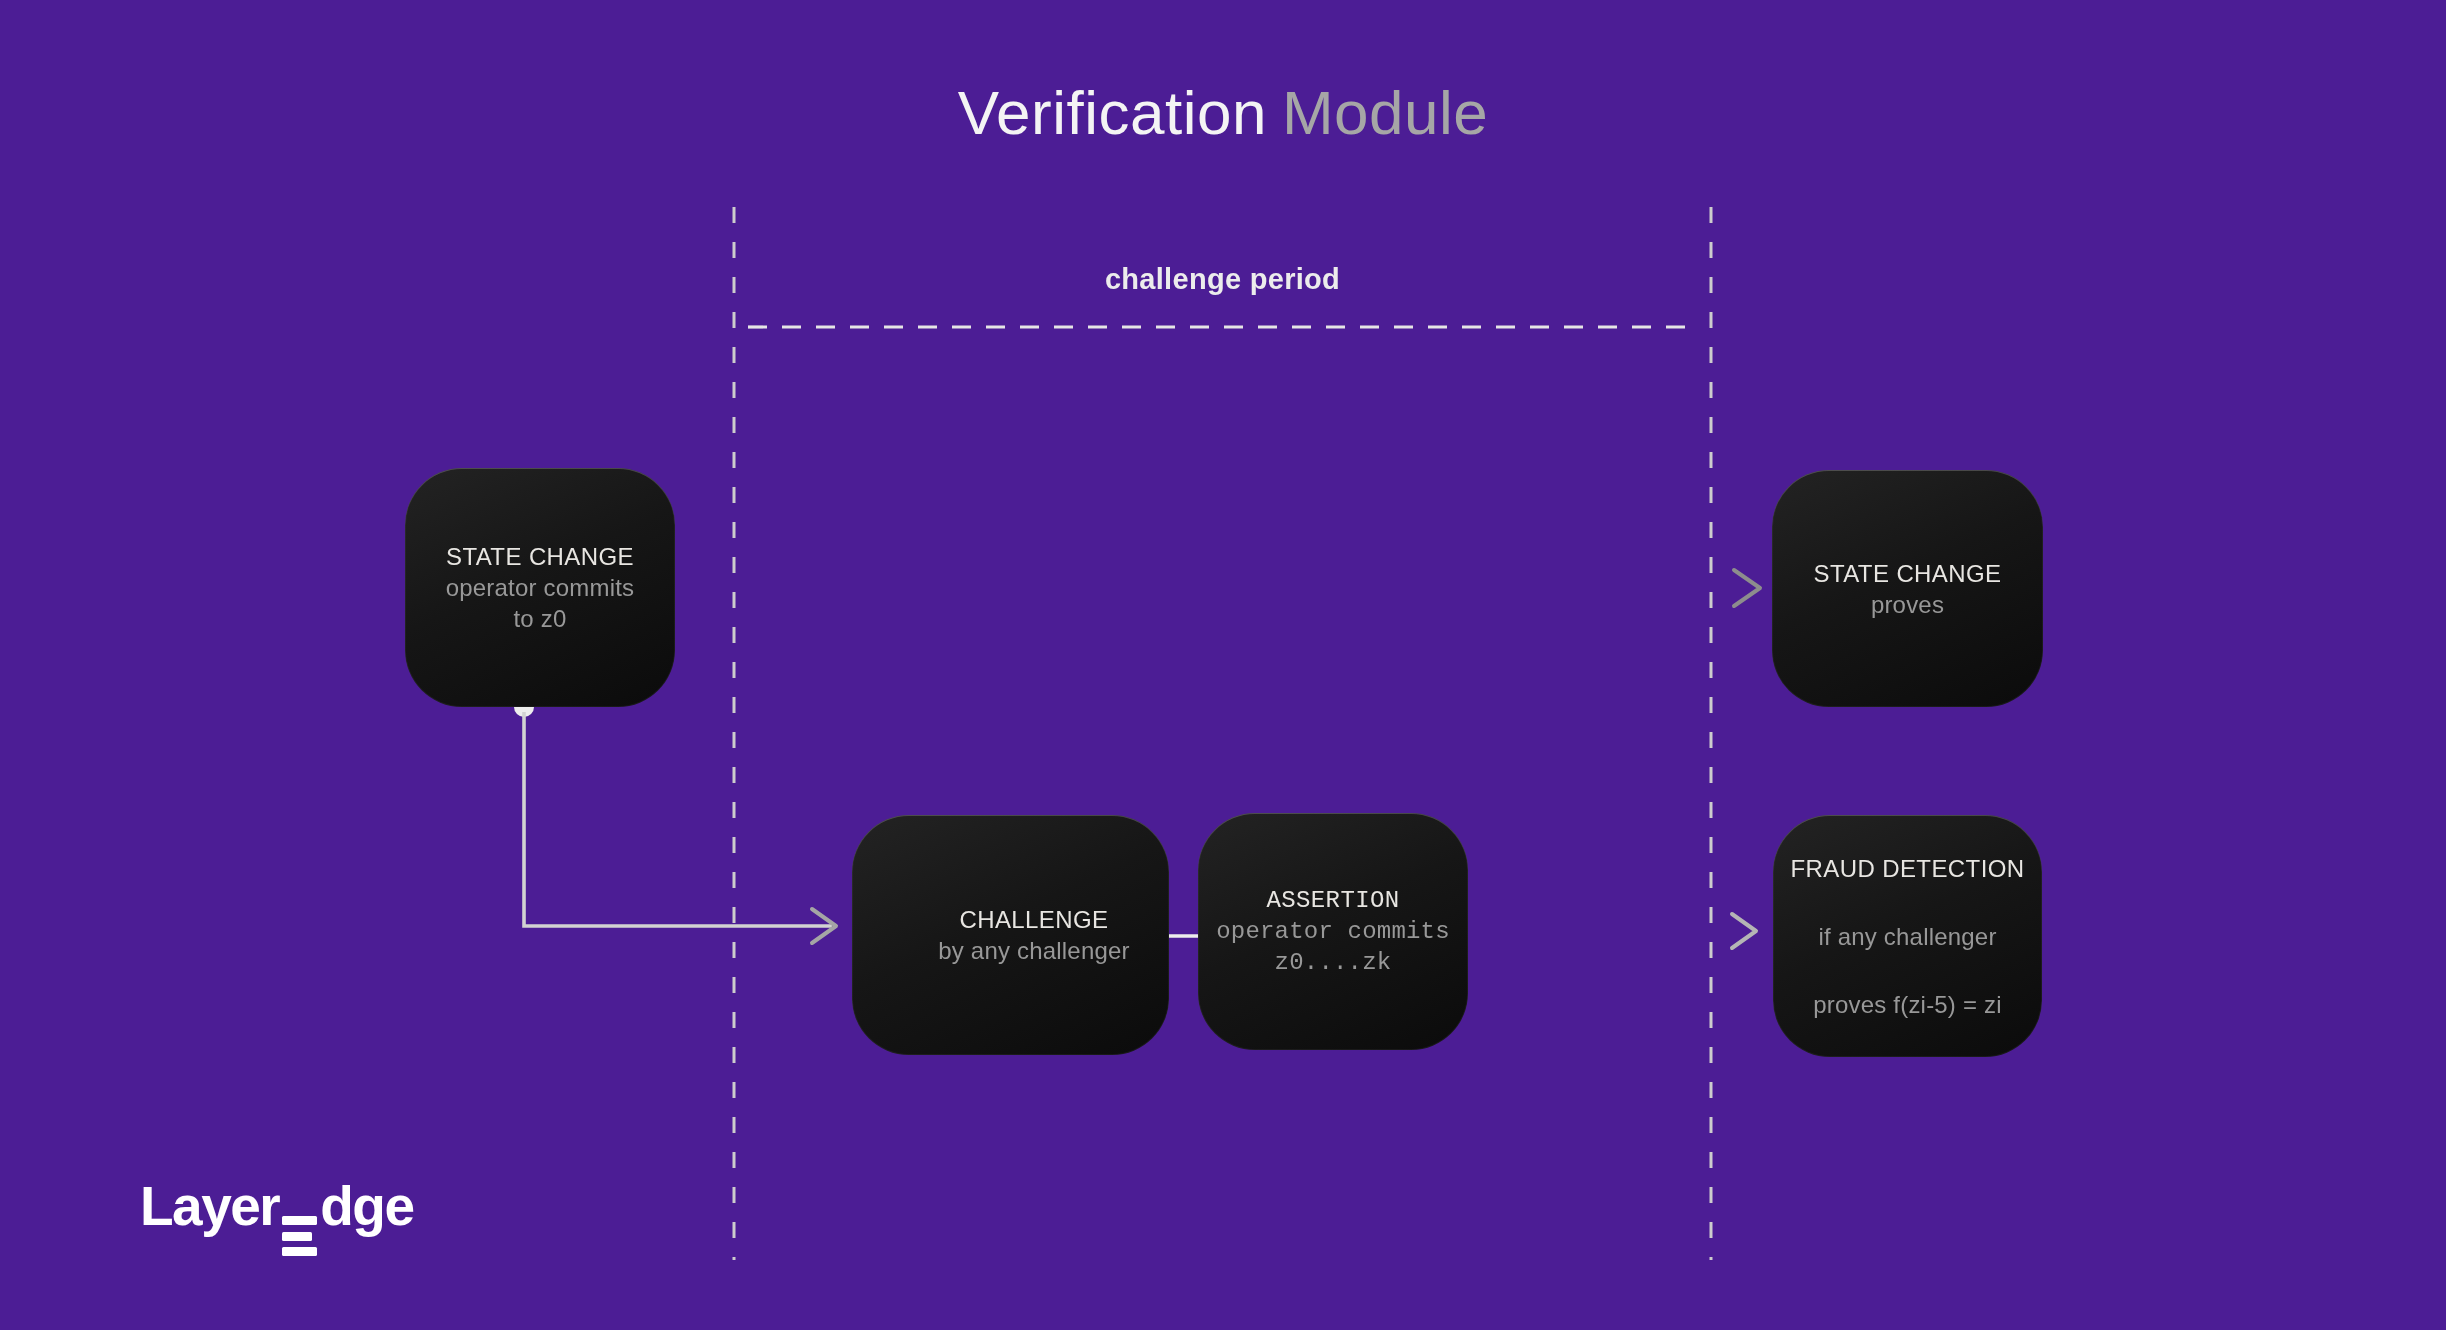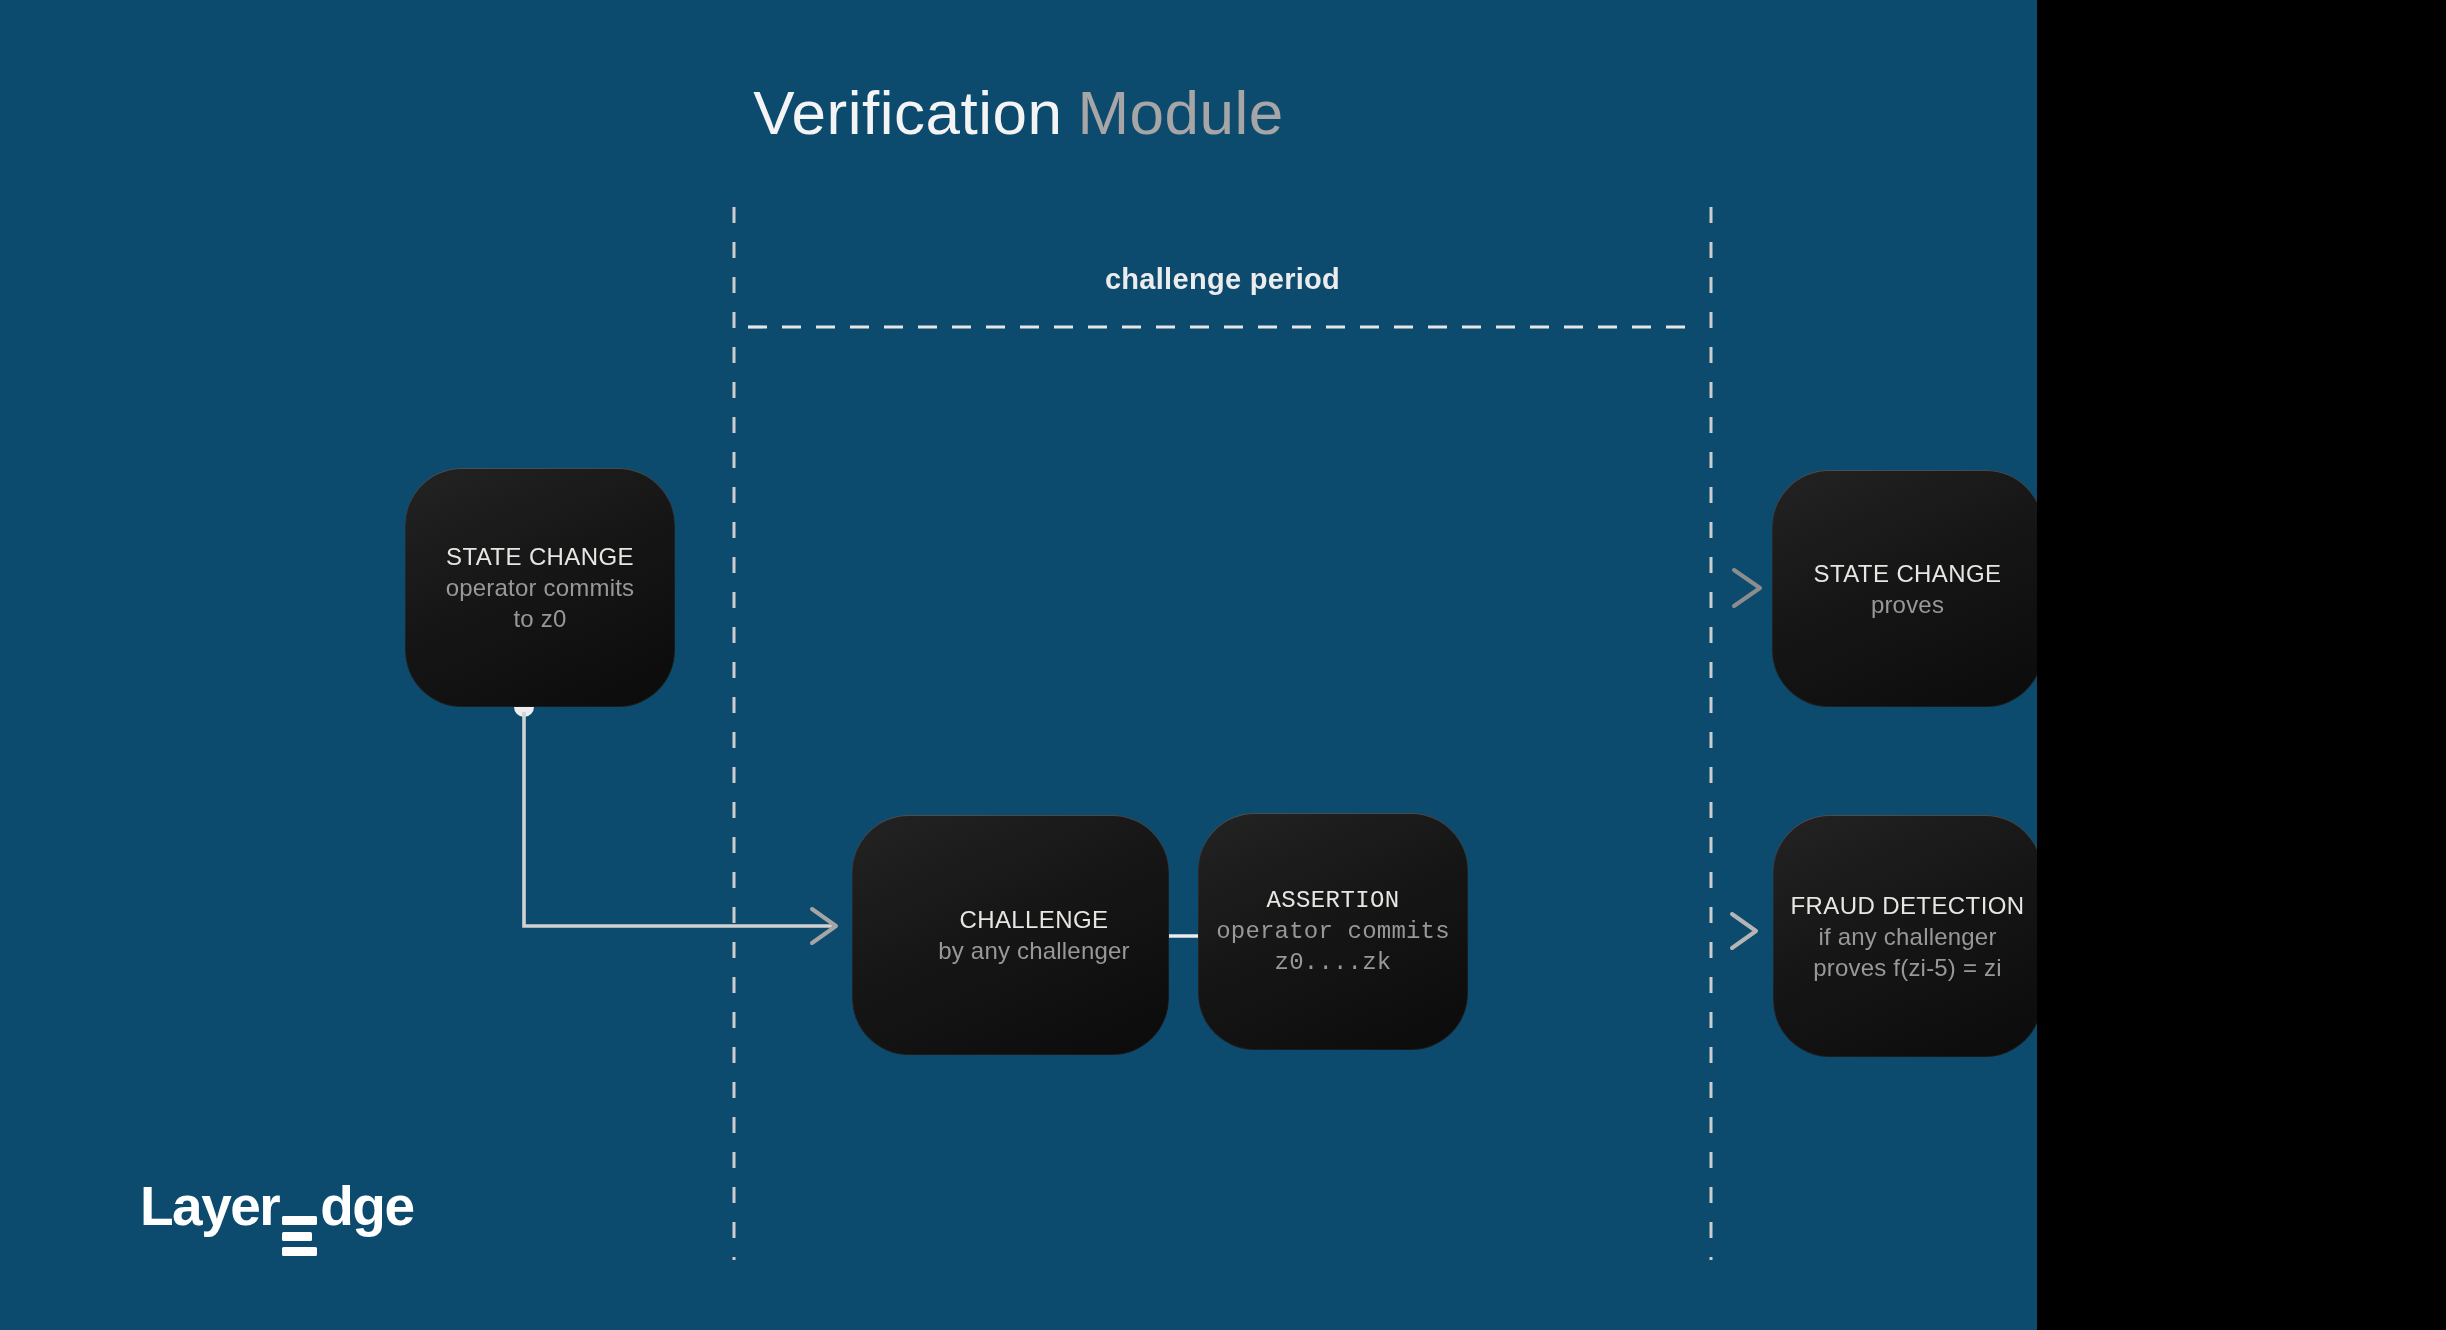--- a/index.html
+++ b/index.html
@@ -2,23 +2,23 @@
 <html><head>
 <meta charset="utf-8">
 <style>
   html, body {
     margin: 0;
     padding: 0;
     background: #000;
   }
   .stage {
     position: relative;
-    width: 2037px;
+    width: 2446px;
     height: 1330px;
-    background: #0c4a6e;
+    background: #4c1d95;
     overflow: hidden;
     font-family: "Liberation Sans", sans-serif;
   }
 
   
   .page-title {
     position: absolute;
     top: 78px;
     left: 0;
     width: 100%;
@@ -79,21 +79,21 @@
     line-height: 31px;
     color: #989898;
     letter-spacing: 0.2px;
     white-space: nowrap;
   }
 
   #node-1 { left: 405px;  top: 468px; width: 270px; height: 239px; }
   #node-2 { left: 1772px; top: 470px; width: 271px; height: 237px; }
   #node-3 { left: 852px;  top: 815px; width: 270px; height: 240px; padding-left: 47px; }
   #node-4 { left: 1198px; top: 813px; width: 270px; height: 237px; font-family: Liberation Mono, monospace; }
-  #node-5 { left: 1773px; top: 815px; width: 269px; height: 242px; }
+  #node-5 { left: 1773px; top: 815px; width: 269px; height: 242px; gap: 37px; }
 
   
   .logo {
     position: absolute;
     left: 96px;
     top: 1176px;
     display: flex;
     align-items: baseline;
     color: #ffffff;
     font-size: 55px;

